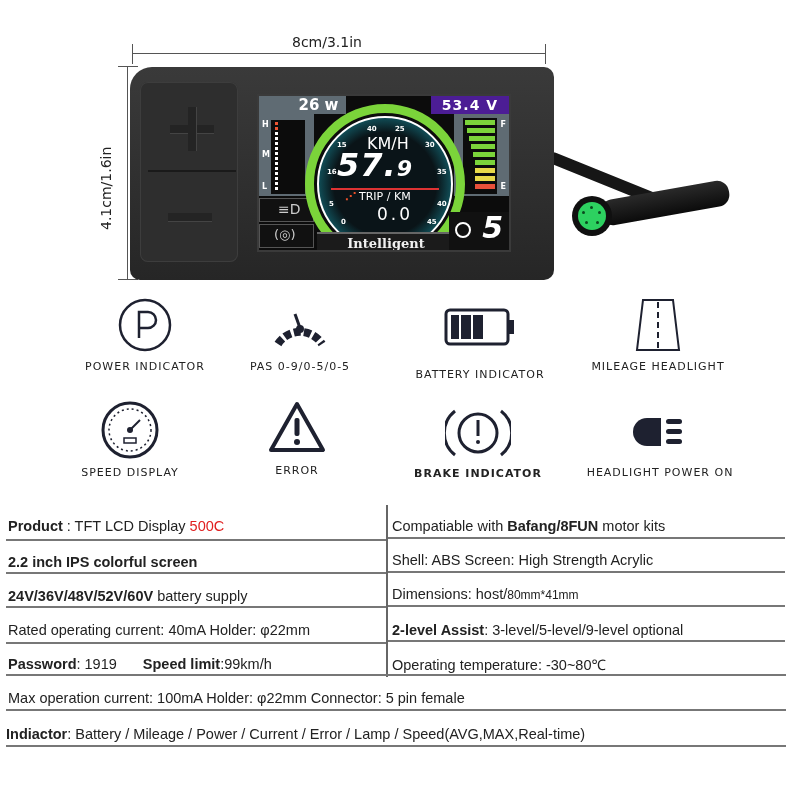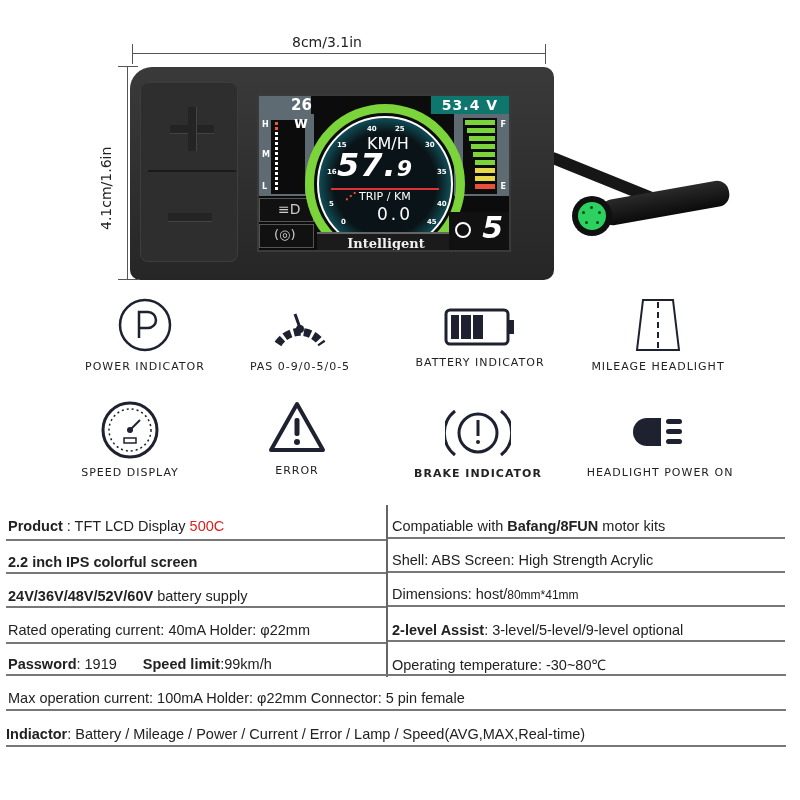--- a/index.html
+++ b/index.html
@@ -17,22 +17,22 @@
   
   .device { left: 130px; top: 67px; width: 424px; height: 213px; background: linear-gradient(180deg,#3a3a3a,#262626); border-radius: 22px 10px 10px 10px; }
   .keypad { left: 140px; top: 82px; width: 98px; height: 180px; background: #2e2e2e; border-radius: 8px; box-shadow: inset 0 0 0 1px #3d3d3d; }
   .keypad-div { left: 148px; top: 170px; width: 88px; height: 2px; background: #1a1a1a; }
   .plus-h { left: 170px; top: 125px; width: 44px; height: 8px; background: #242424; box-shadow: 0 1px 0 #444; }
   .plus-v { left: 188px; top: 107px; width: 8px; height: 44px; background: #242424; box-shadow: 1px 0 0 #444; }
   .minus { left: 168px; top: 213px; width: 44px; height: 8px; background: #242424; box-shadow: 0 1px 0 #444; }
 
   
   .screen { left: 257px; top: 94px; width: 254px; height: 158px; background: #0c0c0c; border: 2px solid #3a3a3a; overflow: hidden; }
-  .scr-top-l { left: 0; top: 0; width: 52px; height: 18px; background: #5f6b73; color: #fff; font-weight: bold; font-size: 15px; text-align: center; line-height: 18px; padding-left: 32px; }
-  .scr-top-r { right: 0; top: 0; width: 78px; height: 18px; background: #0f766e; color: #fff; font-weight: bold; font-size: 14px; text-align: center; line-height: 18px; letter-spacing: 1px; }
+  .scr-top-l { left: 0; top: 0; width: 87px; height: 18px; background: #5f6b73; color: #fff; font-weight: bold; font-size: 15px; text-align: center; line-height: 18px; padding-left: 32px; }
+  .scr-top-r { right: 0; top: 0; width: 78px; height: 18px; background: #4c1d95; color: #fff; font-weight: bold; font-size: 14px; text-align: center; line-height: 18px; letter-spacing: 1px; }
   .scr-left-panel { left: 0; top: 18px; width: 55px; height: 82px; background: #5f6b73; }
   .scr-right-panel { right: 0; top: 18px; width: 55px; height: 82px; background: #5f6b73; }
   .hml { left: 3px; font-size: 8px; font-weight: bold; color: #fff; }
   .bar-bg { left: 12px; top: 6px; width: 34px; height: 74px; background: #0c0c0c; }
   .bar-dots { left: 16px; top: 8px; width: 3px; height: 70px; background: repeating-linear-gradient(180deg,#fff 0 3px,transparent 3px 5px); }
   .bar-dots-red { left: 16px; top: 8px; width: 3px; height: 8px; background: repeating-linear-gradient(180deg,#e53 0 3px,transparent 3px 5px); }
   .fe { font-size: 8px; font-weight: bold; color: #fff; right: 3px; }
   .batt-seg { right: 14px; height: 5px; }
   .icon-box { left: 0; width: 55px; height: 24px; background: #111; border: 1px solid #555; }
   .gauge-outer { left: 46px; top: 8px; width: 160px; height: 160px; border-radius: 50%; border: 9px solid #7bd43a; }
@@ -176,21 +176,21 @@
   <div class="icon-label" style="margin-top:4px">PAS 0-9/0-5/0-5</div>
 </div>
 <div class="abs icon-cell" style="left:380px;top:298px">
   <svg width="80" height="54" viewBox="0 0 80 54">
     <rect x="6" y="12" width="62" height="34" rx="4" fill="none" stroke="#1e2130" stroke-width="3"></rect>
     <rect x="68" y="22" width="6" height="14" fill="#1e2130"></rect>
     <rect x="11" y="17" width="8" height="24" fill="#1e2130"></rect>
     <rect x="21" y="17" width="10" height="24" fill="#1e2130"></rect>
     <rect x="33" y="17" width="10" height="24" fill="#1e2130"></rect>
   </svg>
-  <div class="icon-label" style="margin-top:0">BATTERY INDICATOR</div>
+  <div class="icon-label" style="margin-top:12px">BATTERY INDICATOR</div>
 </div>
 <div class="abs icon-cell" style="left:558px;top:298px">
   <svg width="54" height="54" viewBox="0 0 54 54">
     <path d="M12 2 H42 L48 52 H6 Z" fill="none" stroke="#1e2130" stroke-width="2"></path>
     <line x1="27" y1="4" x2="27" y2="50" stroke="#1e2130" stroke-width="2" stroke-dasharray="6 4"></line>
   </svg>
   <div class="icon-label" style="margin-top:4px">MILEAGE HEADLIGHT</div>
 </div>
 
 <div class="abs icon-cell" style="left:30px;top:400px">

